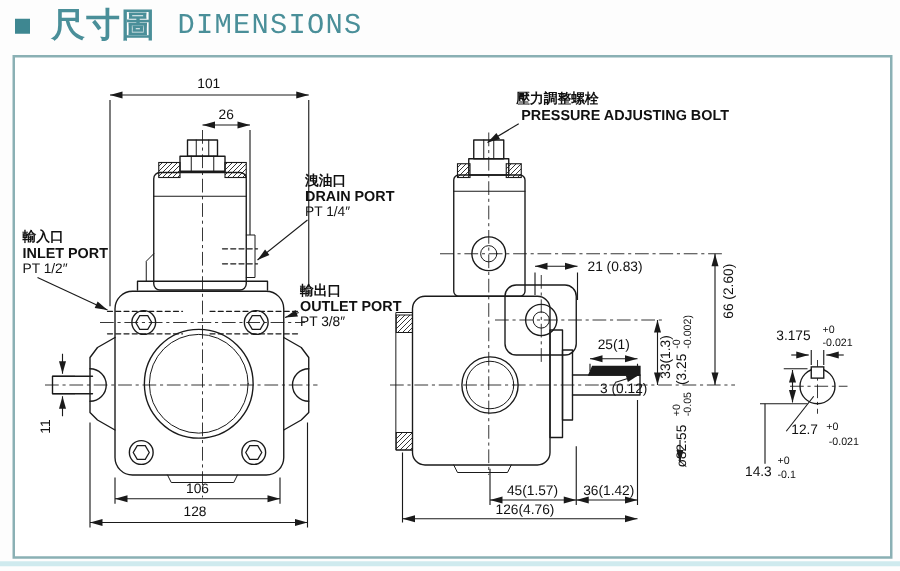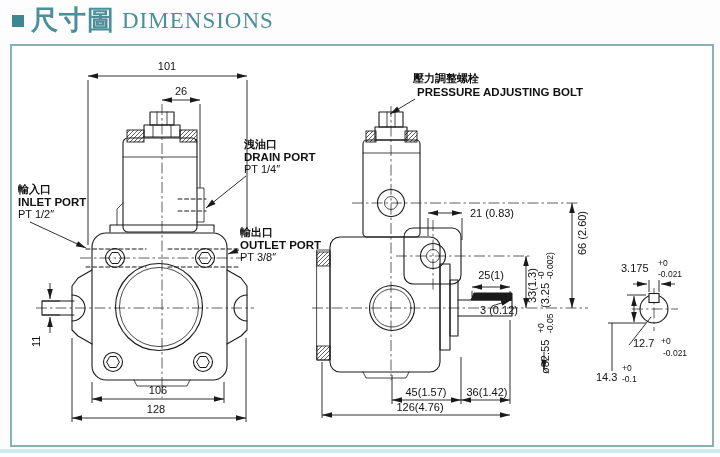--- a/index.html
+++ b/index.html
@@ -1,21 +1,21 @@
 <!DOCTYPE html>
 <html><head>
 <meta charset="utf-8">
 <style>
   html,body{margin:0;padding:0;background:#fff;}
   .page{width:720px;height:457px;position:relative;background:#fdfdfd;overflow:hidden;
         font-family:"Liberation Sans",sans-serif;}
-  .title-row{position:absolute;left:12px;top:7px;display:flex;align-items:center;gap:7px;}
+  .title-row{position:absolute;left:12px;top:7px;display:flex;align-items:center;gap:17px;}
   .bullet{width:12px;height:12px;background:#3e8791;}
   .t-cjk{font-size:27px;font-weight:bold;color:#4a8f99;letter-spacing:1px;line-height:1;}
-  .t-en{font-size:23px;color:#4a8f99;font-family:Liberation Serif, serif;letter-spacing:1px;line-height:1;}
+  .t-en{font-size:23px;color:#4a8f99;font-family:Liberation Mono, monospace;letter-spacing:1px;line-height:1;}
   .frame{position:absolute;left:10px;top:44px;width:700px;height:399px;border:2px solid #8ab0b4;background:#fff;}
   .accent-line{position:absolute;left:0;top:449px;width:720px;height:4px;background:#cfeaee;}
   svg.draw{position:absolute;left:0;top:0;}
   .ln{fill:none;stroke:#1a1a1a;stroke-width:1.1;stroke-linejoin:round;stroke-linecap:round;}
   .thin{stroke-width:0.8;}
   .dash{stroke-dasharray:4 2.6;stroke-width:1;}
   .cl{fill:none;stroke:#1a1a1a;stroke-width:0.7;stroke-dasharray:11 3 2.5 3;}
   .dim{fill:none;stroke:#1a1a1a;stroke-width:0.9;}
   svg text{font-family:"Liberation Sans",sans-serif;font-size:11px;fill:#111;}
   svg text.b{font-weight:bold;font-size:11.5px;}

